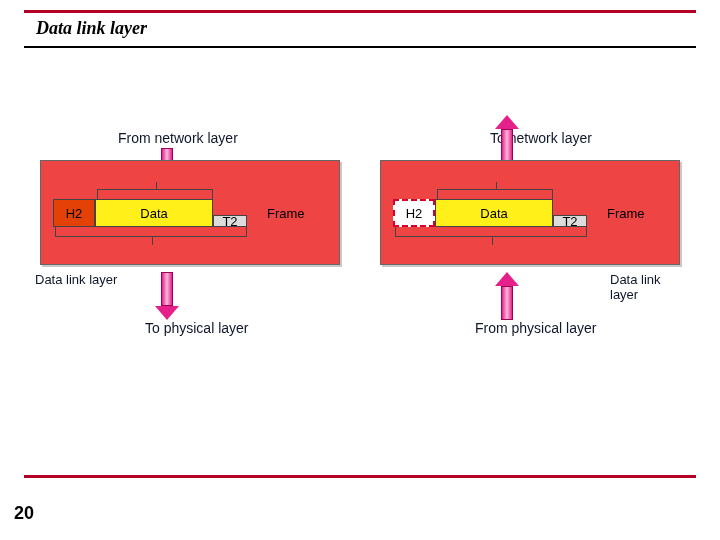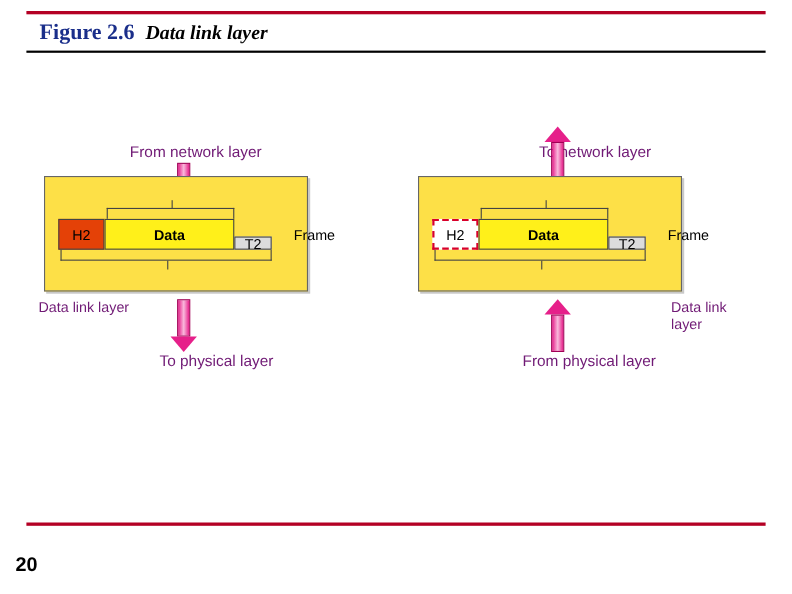--- a/index.html
+++ b/index.html
@@ -23,41 +23,41 @@
   .fig-num { color: #1a2e8a; font-weight: 700; font-size: 20px; font-family: "Times New Roman", serif; }
   .fig-cap { color: #000; font-weight: 700; font-style: italic; font-size: 18px; font-family: "Times New Roman", serif; }
   .rule-top2 {
     position: absolute; left: 24px; right: 24px; top: 46px;
     height: 2px; background: #000;
   }
   .diagram {
     position: absolute; left: 40px; right: 40px; top: 100px; bottom: 100px;
   }
   .panel {
-    position: absolute; width: 240px; height: 105px;
+    position: absolute; width: 300px; height: 105px;
     border: 1px solid #666;
-    background: #fde047;
+    background: #ef4444;
     box-shadow: 2px 2px 0 #c8c8c8;
   }
   .panel.left { left: 0; top: 60px; }
   .panel.right { left: 340px; top: 60px; }
 
   .frame-row {
     position: absolute; left: 12px; top: 38px; height: 28px;
     display: flex; align-items: stretch;
   }
   .cell {
     display: flex; align-items: center; justify-content: center;
     font-size: 13px; font-family: Verdana, Arial, sans-serif;
     border: 1px solid #444;
   }
   .h2 { width: 42px; }
   .h2.solid { background: #e44107; color: #000; }
   .h2.dashed { background: #fff; border: 2px dashed #d8002a; }
-  .data { width: 118px; background: #fff01a; color:#000;font-weight:bold; }
+  .data { width: 118px; background: #fff01a; color:#000; }
   .t2  { width: 34px; background: #dcdcdc; color:#000;margin-top:16px; }
   .frame-label {
     align-self: center; margin-left: 20px; font-size: 13px;
   }
 
   .bracket-top {
     position: absolute; top: 28px; height: 10px;
     border-top: 1px solid #444;
     border-left: 1px solid #444;
     border-right: 1px solid #444;
@@ -69,21 +69,21 @@
     border-right: 1px solid #444;
   }
   .left .bracket-top { left: 56px; width: 116px; }
   .left .bracket-bot { left: 14px; width: 192px; }
   .right .bracket-top { left: 56px; width: 116px; }
   .right .bracket-bot { left: 14px; width: 192px; }
   .bracket-tick {
     position: absolute; width: 1px; height: 8px; background: #444;
   }
 
-  .lbl { position: absolute; font-size: 14px; color:#701a75; }
+  .lbl { position: absolute; font-size: 14px; color:#0f172a; }
   .lbl.net-from { left: 78px; top: 30px; }
   .lbl.net-to   { left: 450px; top: 30px; }
   .lbl.phys-to  { left: 105px; top: 220px; }
   .lbl.phys-from{ left: 435px; top: 220px; }
   .lbl.dll-l { left: -5px; top: 172px; font-size: 13px;}
   .lbl.dll-r { left: 570px; top: 172px; font-size: 13px;}
 
   .arrow {
     position: absolute; width: 24px; height: 40px;
     display: flex; flex-direction: column; align-items: center;
@@ -116,21 +116,20 @@
     position: absolute; left: 14px; bottom: 16px;
     font-size: 18px; font-weight: 700; font-family: Arial, sans-serif;
   }
 </style>
 </head>
 <body>
 
 <div class="rule-top1"></div>
 
 <div class="title-row">
-  <span class="fig-num">Figure 2.6</span>
   <span class="fig-cap">Data link layer</span>
 </div>
 
 <div class="rule-top2"></div>
 
 <div class="diagram">
 
   <div class="lbl net-from">From network layer</div>
   <div class="lbl net-to">To network layer</div>
 

